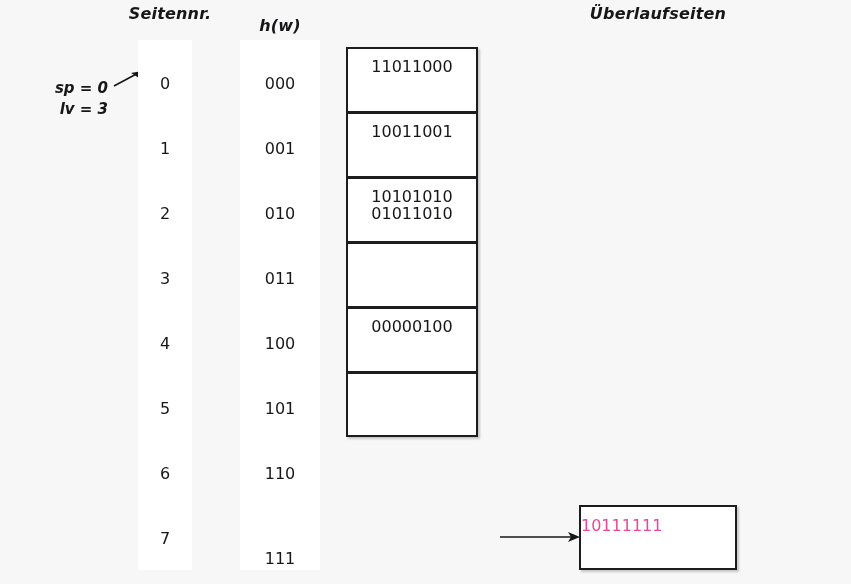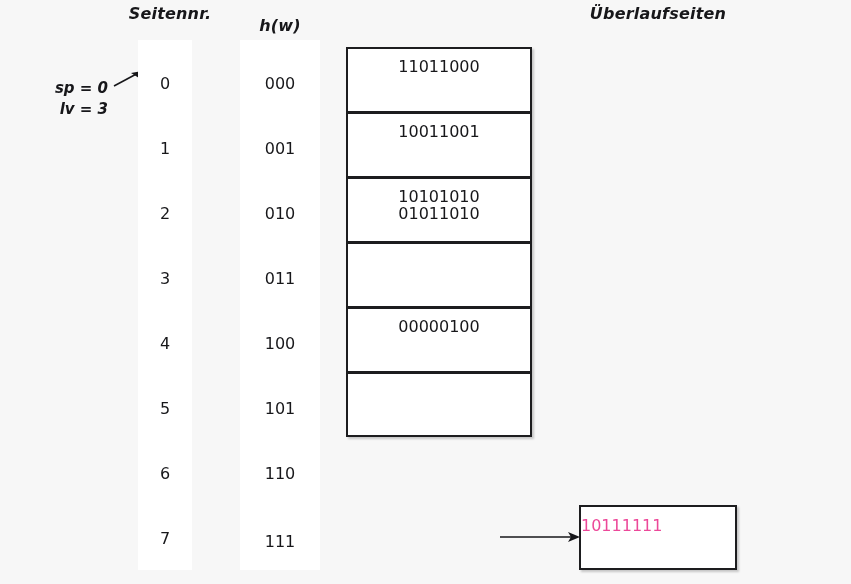--- a/index.html
+++ b/index.html
@@ -82,21 +82,21 @@
   
   #pages-stack {
     position: absolute;
     left: 346px;
     top: 47px;
     width: 158px;
   }
   .page-box {
     position: relative;
     box-sizing: border-box;
-    width: 186px;
+    width: 132px;
     height: 65px;
     background: #ffffff;
     border: 2px solid #1d1d1f;
     border-bottom-width: 1px;
     box-shadow: 2px 2px 2px rgba(0,0,0,0.20);
   }
   .page-box:first-child { border-bottom-width: 1px; }
   .page-box:last-child  { border-bottom-width: 2px; }
   .page-line {
     display: block;
@@ -166,21 +166,21 @@
   <div class="cell-text col-num" style="top:466px">6</div>
   <div class="cell-text col-num" style="top:531px">7</div>
 
   <div class="cell-text col-hash" style="top:76px">000</div>
   <div class="cell-text col-hash" style="top:141px">001</div>
   <div class="cell-text col-hash" style="top:206px">010</div>
   <div class="cell-text col-hash" style="top:271px">011</div>
   <div class="cell-text col-hash" style="top:336px">100</div>
   <div class="cell-text col-hash" style="top:401px">101</div>
   <div class="cell-text col-hash" style="top:466px">110</div>
-  <div class="cell-text col-hash" style="top:534px">111</div>
+  <div class="cell-text col-hash" style="top:551px">111</div>
 
   <div id="pages-stack">
     <div class="page-box">
       <span class="page-line l1">11011000</span>
     </div>
     <div class="page-box">
       <span class="page-line l1">10011001</span>
     </div>
     <div class="page-box">
       <span class="page-line l1">10101010</span>

